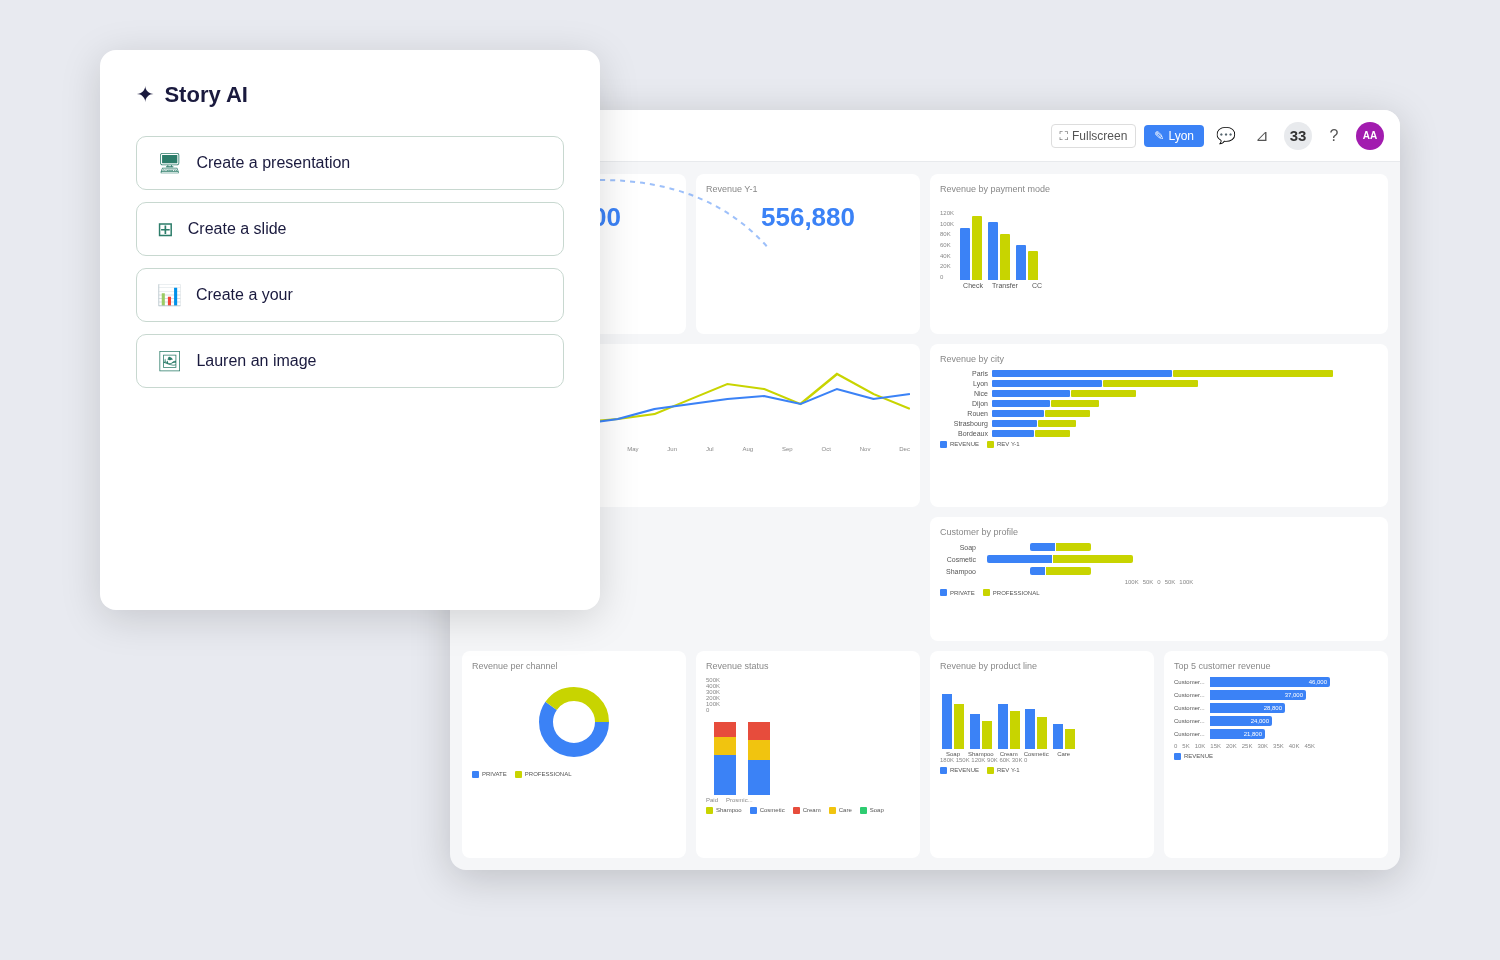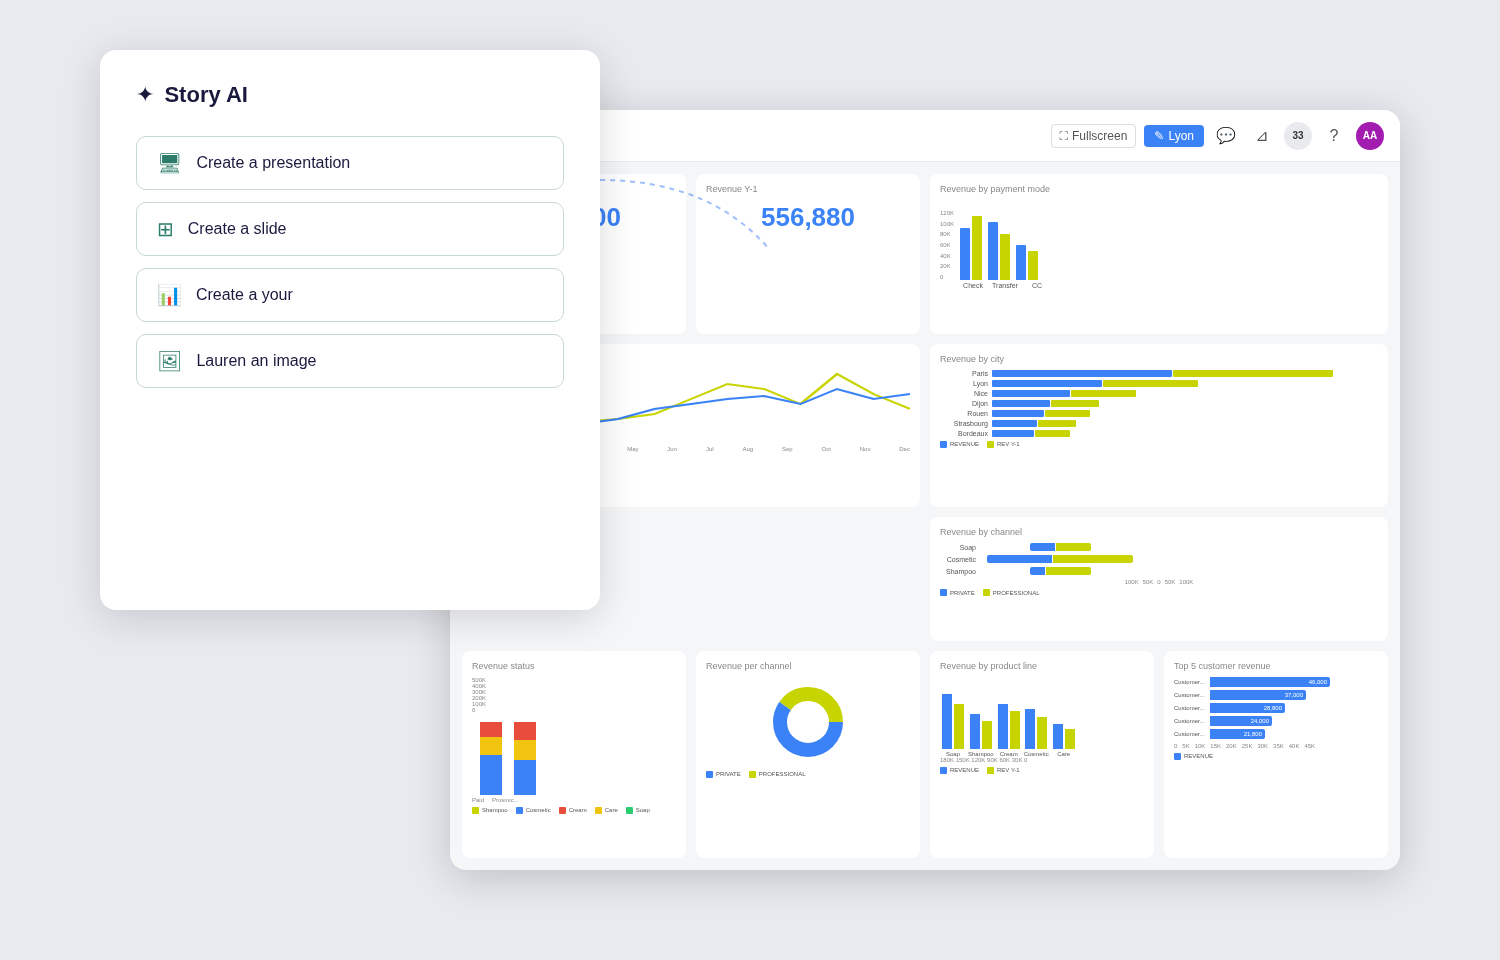--- a/index.html
+++ b/index.html
@@ -270,21 +270,21 @@
       <button class="btn-fullscreen">
         <span>⛶</span>
         <span>Fullscreen</span>
       </button>
       <button class="btn-edit">
         <span>✎</span>
         <span>Lyon</span>
       </button>
       <div class="icon-circle" style="color:#555; font-size:16px;">💬</div>
       <div class="icon-circle" style="color:#555; font-size:16px;">⊿</div>
-      <div class="icon-circle" style="background:#e8eaed; font-size:10px; color:#333; font-weight:bold;">33</div>
+      <div class="icon-circle" style="background:#e8eaed; font-size:15px; color:#333; font-weight:bold;">33</div>
       <div class="icon-circle" style="color:#555; font-size:16px;">?</div>
       <div class="avatar">AA</div>
     </div>
 
     <div class="dashboard-body">
 
       <div class="chart-card">
         <div class="chart-card-title">Current revenues</div>
         <div class="metric-value">602,800</div>
       </div>
@@ -430,21 +430,21 @@
             <span>REVENUE</span>
           </div>
           <div class="legend-item">
             <div class="legend-dot" style="background:#c8d400;"></div>
             <span>REV Y-1</span>
           </div>
         </div>
       </div>
 
       <div class="chart-card" style="grid-column: 3 / 5;">
-        <div class="chart-card-title">Revenue by channel</div>
+        <div class="chart-card-title">Customer by profile</div>
         <div style="margin-top:6px;">
 
           <div class="bidir-row">
             <div class="bidir-label">Soap</div>
             <div style="display:flex; align-items:center; width:160px; justify-content:center; gap:1px;">
               <div style="width:25px; height:8px; background:#3b82f6; border-radius:2px 0 0 2px;"></div>
               <div style="width:35px; height:8px; background:#c8d400; border-radius:0 2px 2px 0;"></div>
             </div>
           </div>
 
@@ -463,20 +463,41 @@
               <div style="width:45px; height:8px; background:#c8d400; border-radius:0 2px 2px 0;"></div>
             </div>
           </div>
         </div>
         <div style="display:flex; justify-content:center; font-size:6px; color:#888; gap:4px; margin-top:4px;">
           <span>100K</span>
             <span>50K</span>
             <span>0</span>
             <span>50K</span>
             <span>100K</span>
+        </div>
+        <div class="legend">
+          <div class="legend-item">
+            <div class="legend-dot" style="background:#3b82f6;"></div>
+            <span>PRIVATE</span>
+          </div>
+          <div class="legend-item">
+            <div class="legend-dot" style="background:#c8d400;"></div>
+            <span>PROFESSIONAL</span>
+          </div>
+        </div>
+      </div>
+
+      <div class="chart-card">
+        <div class="chart-card-title">Revenue per channel</div>
+        <div class="donut-wrapper">
+          <svg width="80" height="80" viewBox="0 0 80 80">
+            <circle cx="40" cy="40" r="28" fill="none" stroke="#3b82f6" stroke-width="14" stroke-dasharray="105 71" stroke-dashoffset="0"></circle>
+            <circle cx="40" cy="40" r="28" fill="none" stroke="#c8d400" stroke-width="14" stroke-dasharray="71 105" stroke-dashoffset="-105"></circle>
+            <circle cx="40" cy="40" r="14" fill="#fff"></circle>
+          </svg>
         </div>
         <div class="legend">
           <div class="legend-item">
             <div class="legend-dot" style="background:#3b82f6;"></div>
             <span>PRIVATE</span>
           </div>
           <div class="legend-item">
             <div class="legend-dot" style="background:#c8d400;"></div>
             <span>PROFESSIONAL</span>
           </div>
@@ -529,41 +550,20 @@
             <span>Care</span>
           </div>
           <div class="legend-item">
             <div class="legend-dot" style="background:#2ecc71;"></div>
             <span>Soap</span>
           </div>
         </div>
       </div>
 
       <div class="chart-card">
-        <div class="chart-card-title">Revenue per channel</div>
-        <div class="donut-wrapper">
-          <svg width="80" height="80" viewBox="0 0 80 80">
-            <circle cx="40" cy="40" r="28" fill="none" stroke="#3b82f6" stroke-width="14" stroke-dasharray="105 71" stroke-dashoffset="0"></circle>
-            <circle cx="40" cy="40" r="28" fill="none" stroke="#c8d400" stroke-width="14" stroke-dasharray="71 105" stroke-dashoffset="-105"></circle>
-            <circle cx="40" cy="40" r="14" fill="#fff"></circle>
-          </svg>
-        </div>
-        <div class="legend">
-          <div class="legend-item">
-            <div class="legend-dot" style="background:#3b82f6;"></div>
-            <span>PRIVATE</span>
-          </div>
-          <div class="legend-item">
-            <div class="legend-dot" style="background:#c8d400;"></div>
-            <span>PROFESSIONAL</span>
-          </div>
-        </div>
-      </div>
-
-      <div class="chart-card">
         <div class="chart-card-title">Revenue by product line</div>
         <div style="display:flex; align-items:flex-end; height:80px; gap:4px; padding: 0 2px;">
 
           <div style="display:flex; flex-direction:column; align-items:center; gap:2px;">
             <div style="display:flex; align-items:flex-end; gap:2px;">
               <div style="width:10px; height:55px; background:#3b82f6;"></div>
               <div style="width:10px; height:45px; background:#c8d400;"></div>
             </div>
             <span style="font-size:6px; color:#555;">Soap</span>
           </div>

